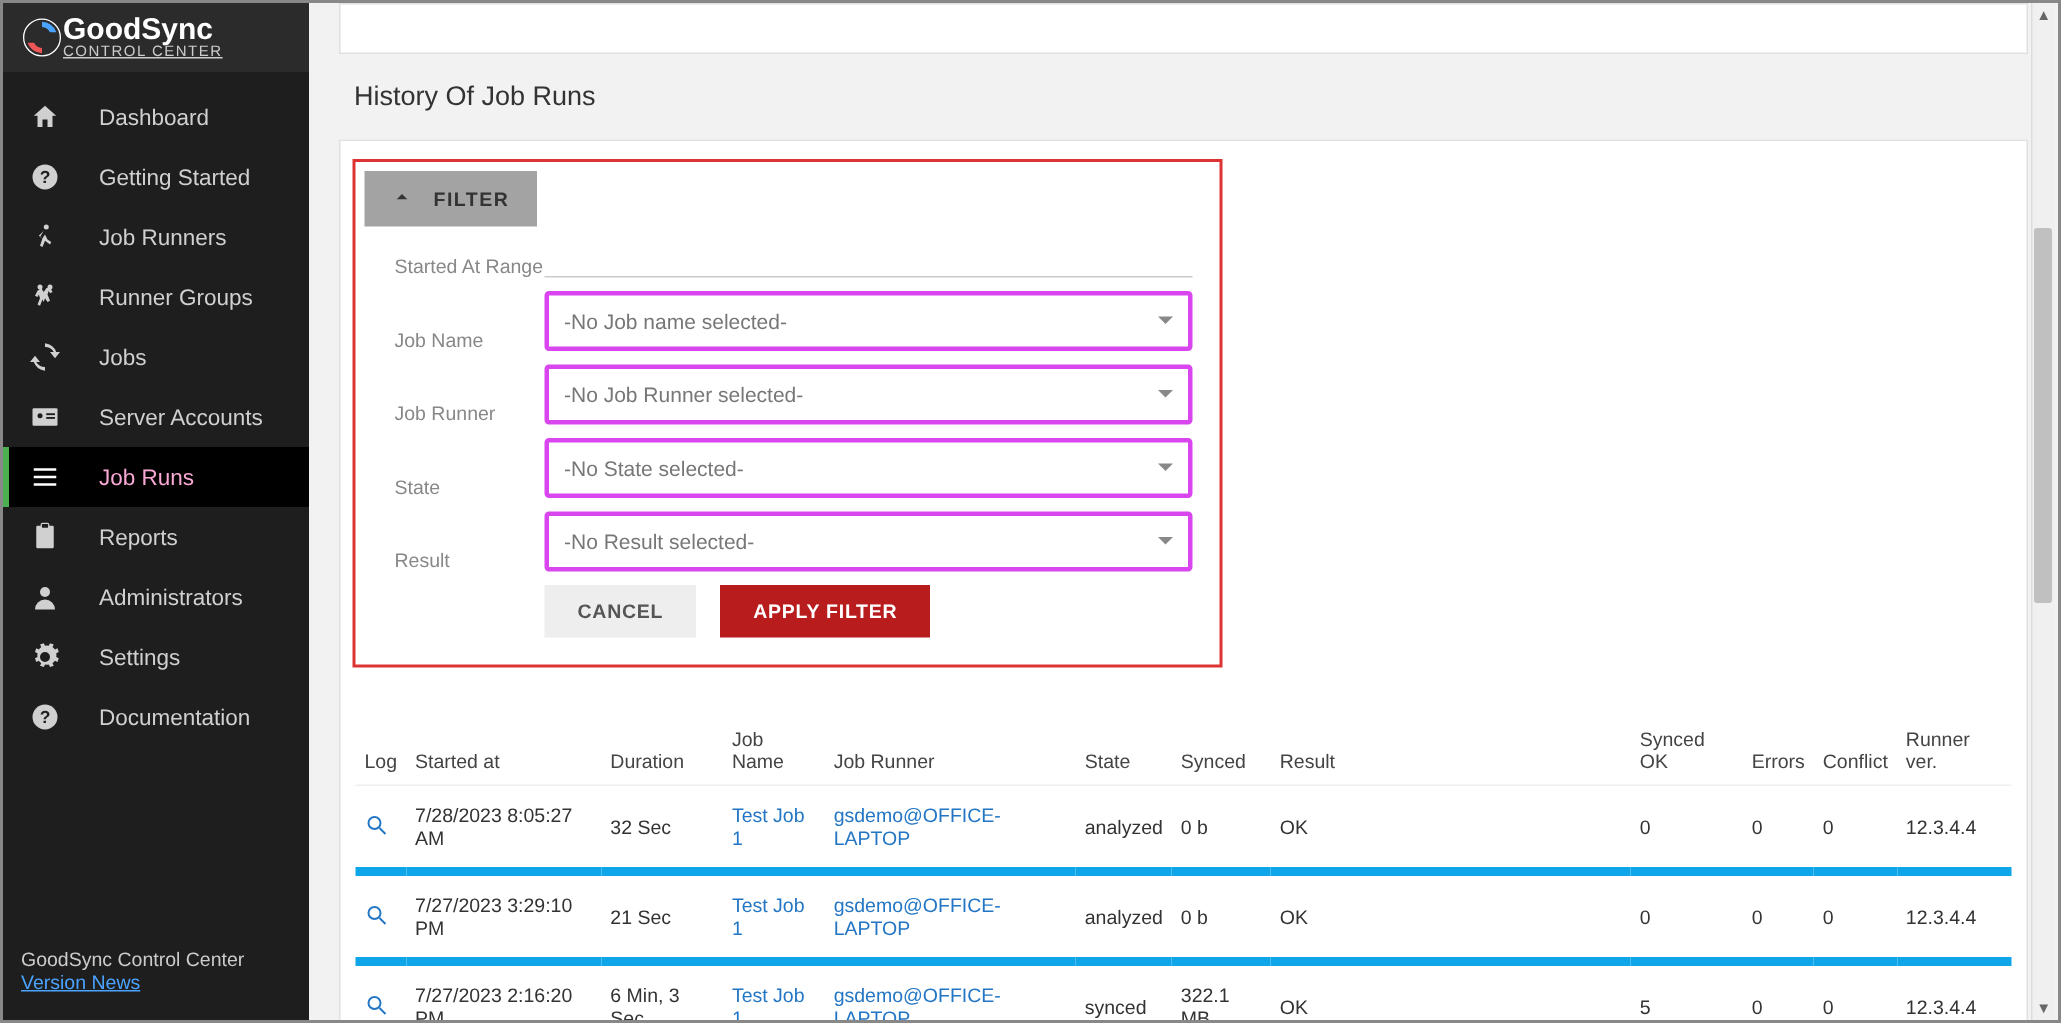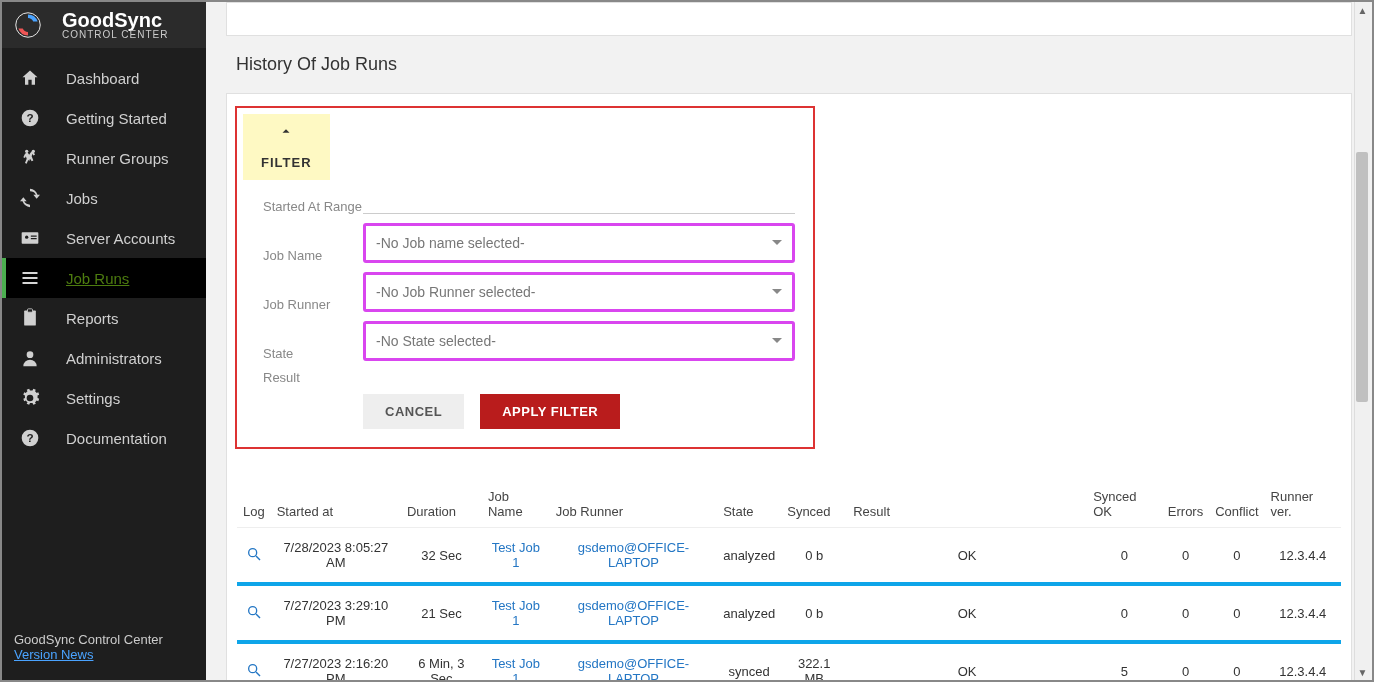--- a/index.html
+++ b/index.html
@@ -2,67 +2,67 @@
 <html><head>
 <meta charset="utf-8">
 <style>
 * { box-sizing: border-box; margin: 0; padding: 0; }
 body { font-family: Arial, Helvetica, sans-serif; font-size: 14px; background: #f2f2f2; color: #333; }
 
 .app { display: flex; width: 1374px; height: 682px; border: 2px solid #888; position: relative; overflow: hidden; }
 
 
 .sidebar { width: 204px; background: #1e1e1e; color: #d0d0d0; display: flex; flex-direction: column; }
-.logo-bar { background: #2b2b2b; padding: 8px 12px; display: flex; align-items: center; gap: 20px; }
+.logo-bar { background: #2b2b2b; padding: 8px 12px; display: flex; align-items: center; gap: 0; }
 .logo-icon { width: 28px; height: 28px; }
 .logo-text { display: flex; flex-direction: column; line-height: 1; }
 .logo-main { font-size: 20px; font-weight: bold; color: #fff; }
-.logo-sub { font-size: 10px; letter-spacing: 1px; color: #ccc; }
+.logo-sub { font-size: 10px; letter-spacing: 1px; color: #ccc; text-decoration: underline; }
 
 .nav { padding-top: 10px; flex: 1; }
 .nav-item { display: flex; align-items: center; gap: 26px; padding: 10px 18px; cursor: pointer; color: #d0d0d0; font-size: 15px; }
-.nav-item.active { background: #000; border-left: 4px solid #4caf50; padding-left: 14px; color: #4d7c0f; text-decoration: underline; }
+.nav-item.active { background: #000; border-left: 4px solid #4caf50; padding-left: 14px; color: #f9a8d4; }
 .nav-icon { width: 20px; height: 20px; display: flex; align-items: center; justify-content: center; fill: #d0d0d0; }
 
 .sidebar-footer { padding: 12px 12px 18px; font-size: 13px; color: #ccc; }
 .sidebar-footer a { color: #4aa3ff; text-decoration: underline; }
 
 
 .main { flex: 1; background: #f2f2f2; overflow-y: auto; position: relative; }
 .main-inner { padding: 0 20px 20px; }
 
 .card-top { background: #fff; height: 34px; margin-top: 0; border: 1px solid #e0e0e0; }
 
 .page-title-wrap { background: #f2f2f2; padding: 18px 0 18px 10px; }
 .page-title { font-size: 18px; font-weight: 400; color: #333; }
 
 .content-card { background: #fff; padding: 12px 0 0 0; border: 1px solid #e0e0e0; }
 
 .filter-box { border: 2px solid #d33; margin: 0 8px 12px 8px; padding: 6px 6px 18px 6px; width: 580px; }
-.filter-header { display: inline-flex; align-items: center; gap: 14px; background: #fef9c3; padding: 10px 18px; cursor: pointer; flex-direction: column; }
+.filter-header { display: inline-flex; align-items: center; gap: 14px; background: #a3a3a3; padding: 10px 18px; cursor: pointer; }
 .filter-header svg { width: 14px; height: 14px; }
 .filter-header span { font-weight: bold; letter-spacing: 1px; font-size: 13px; }
 
 .filter-body { padding: 12px 12px 0 20px; }
 .filter-row { display: flex; align-items: flex-end; margin-bottom: 9px; }
 .filter-label { width: 100px; font-size: 13px; color: #888; }
 .filter-input-line { flex: 1; border-bottom: 1px solid #ccc; height: 22px; }
 .filter-select { flex: 1; border: 3px solid #d946ef; border-radius: 3px; padding: 9px 10px; color: #777; font-size: 14px; background: #fff; display: flex; justify-content: space-between; align-items: center; cursor: pointer; }
 .filter-select svg { width: 10px; height: 10px; fill: #888; }
 
 .filter-actions { display: flex; gap: 16px; margin-left: 100px; margin-top: 8px; }
 .btn { padding: 10px 22px; border: none; font-weight: bold; font-size: 13px; cursor: pointer; letter-spacing: 0.5px; text-align: center; }
 .btn-cancel { background: #eee; color: #555; }
 .btn-apply { background: #b91c1c; color: #fff; }
 
 
 .table-wrap { padding: 20px 10px 0 10px; }
 table { width: 100%; border-collapse: collapse; font-size: 13px; }
 th { text-align: left; font-weight: 400; color: #444; padding: 8px 6px; vertical-align: bottom; border-bottom: 1px solid #eee; }
-td { padding: 12px 6px; border-bottom: 4px solid #0ea5e9; vertical-align: middle; color: #333; text-align: center; }
+td { padding: 12px 6px; border-bottom: 6px solid #0ea5e9; vertical-align: middle; color: #333; }
 .link { color: #2376c4; cursor: pointer; }
 .magnify { fill: #2376c4; width: 16px; height: 16px; cursor: pointer; }
 
 
 .scroll-track { position: absolute; right: 2px; top: 0; width: 16px; height: 100%; background: #f0f0f0; border-left: 1px solid #ddd; }
 .scroll-arrow { height: 16px; display: flex; align-items: center; justify-content: center; font-size: 10px; color: #666; }
 .scroll-thumb { position: absolute; right: 2px; top: 150px; width: 12px; height: 250px; background: #c0c0c0; border-radius: 2px; }
 </style>
 </head>
 <body>
@@ -98,20 +98,29 @@
             <svg viewBox="0 0 24 24">
               <circle cx="12" cy="12" r="10"></circle>
               <text x="12" y="17" text-anchor="middle" fill="#1e1e1e" font-size="14" font-weight="bold">?</text>
             </svg>
           </span>
         <span>Getting Started</span>
       </div>
       <div class="nav-item">
         <span class="nav-icon">
             <svg viewBox="0 0 24 24">
+              <circle cx="13" cy="4" r="2"></circle>
+              <path d="M11 7l-3 5 2 1 2-3 2 4 3 2-1 2-4-3-2 5-2-1 2-6-3-2z"></path>
+            </svg>
+          </span>
+        <span>Job Runners</span>
+      </div>
+      <div class="nav-item">
+        <span class="nav-icon">
+            <svg viewBox="0 0 24 24">
               <circle cx="8" cy="4" r="2"></circle>
               <circle cx="16" cy="4" r="2"></circle>
               <path d="M6 7l-2 4 2 1 1-2 1 3-2 5 2 1 2-5 1 2 1-3 2 3 2-1-2-5 1-3 1 2 2-1-2-4-3 1-2 3-2-3z"></path>
             </svg>
           </span>
         <span>Runner Groups</span>
       </div>
       <div class="nav-item">
         <span class="nav-icon">
             <svg viewBox="0 0 24 24">
@@ -228,20 +237,26 @@
               <div class="filter-label">State</div>
               <div class="filter-select">
                 <span>-No State selected-</span>
                 <span><svg viewBox="0 0 10 10">
                       <path d="M0 2l5 5 5-5z"></path>
                     </svg></span>
               </div>
             </div>
             <div class="filter-row">
               <div class="filter-label">Result</div>
+              <div class="filter-select">
+                <span>-No Result selected-</span>
+                <span><svg viewBox="0 0 10 10">
+                      <path d="M0 2l5 5 5-5z"></path>
+                    </svg></span>
+              </div>
             </div>
             <div class="filter-actions">
               <button class="btn btn-cancel">CANCEL</button>
               <button class="btn btn-apply">APPLY FILTER</button>
             </div>
           </div>
         </div>
 
         <div class="table-wrap">
           <table>

